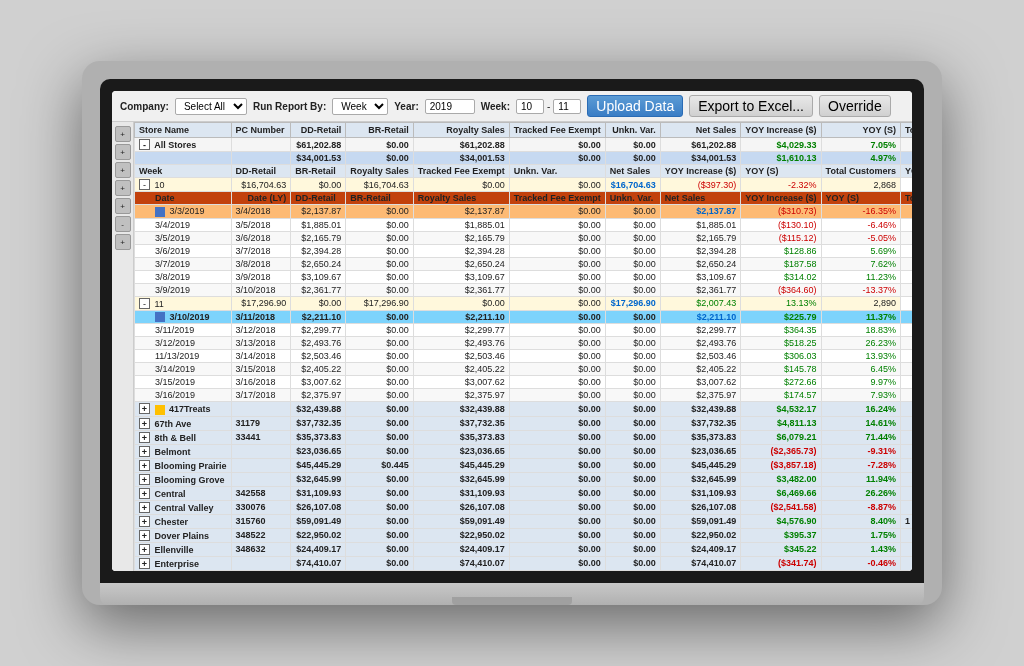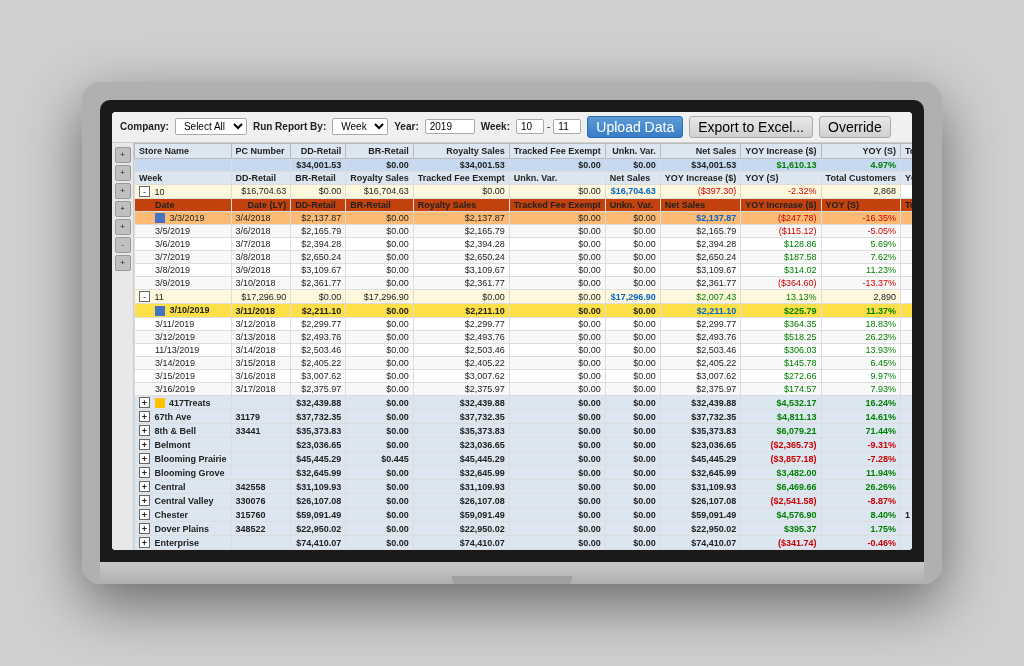--- a/index.html
+++ b/index.html
@@ -260,20 +260,36 @@
                   <th class="col-num">Tracked Fee Exempt</th>
                   <th class="col-num">Unkn. Var.</th>
                   <th class="col-num">Net Sales</th>
                   <th class="col-num">YOY Increase ($)</th>
                   <th class="col-pct">YOY (S)</th>
                   <th class="col-num">Total Custom...</th>
                 </tr>
               </thead>
               <tbody>
 
+                <tr class="row-header">
+                  <td>
+                    <span class="expand-btn">-</span>
+                    <span>All Stores</span>
+                  </td>
+                  <td></td>
+                  <td class="cell-right">$61,202.88</td>
+                  <td class="cell-right">$0.00</td>
+                  <td class="cell-right">$61,202.88</td>
+                  <td class="cell-right">$0.00</td>
+                  <td class="cell-right">$0.00</td>
+                  <td class="cell-right">$61,202.88</td>
+                  <td class="cell-right positive">$4,029.33</td>
+                  <td class="cell-right positive">7.05%</td>
+                  <td></td>
+                </tr>
 
                 <tr class="summary-row">
                   <td></td>
                   <td></td>
                   <td class="cell-right">$34,001.53</td>
                   <td class="cell-right">$0.00</td>
                   <td class="cell-right">$34,001.53</td>
                   <td class="cell-right">$0.00</td>
                   <td class="cell-right">$0.00</td>
                   <td class="cell-right">$34,001.53</td>
@@ -331,22 +347,35 @@
                     <span style="display:inline-block;width:10px;height:10px;background:#4472c4;margin-right:2px;vertical-align:middle;"></span>
                     3/3/2019
                   </td>
                   <td>3/4/2018</td>
                   <td class="cell-right">$2,137.87</td>
                   <td class="cell-right">$0.00</td>
                   <td class="cell-right">$2,137.87</td>
                   <td class="cell-right">$0.00</td>
                   <td class="cell-right">$0.00</td>
                   <td class="cell-right blue-text bold">$2,137.87</td>
-                  <td class="cell-right negative">($247.78)</td>
+                  <td class="cell-right negative">($310.73)</td>
                   <td class="cell-right negative">-16.35%</td>
+                  <td></td>
+                </tr>
+                <tr class="row-detail">
+                  <td style="padding-left:20px;">3/4/2019</td>
+                  <td>3/5/2018</td>
+                  <td class="cell-right">$1,885.01</td>
+                  <td class="cell-right">$0.00</td>
+                  <td class="cell-right">$1,885.01</td>
+                  <td class="cell-right">$0.00</td>
+                  <td class="cell-right">$0.00</td>
+                  <td class="cell-right">$1,885.01</td>
+                  <td class="cell-right negative">($130.10)</td>
+                  <td class="cell-right negative">-6.46%</td>
                   <td></td>
                 </tr>
                 <tr class="row-detail row-striped">
                   <td style="padding-left:20px;">3/5/2019</td>
                   <td>3/6/2018</td>
                   <td class="cell-right">$2,165.79</td>
                   <td class="cell-right">$0.00</td>
                   <td class="cell-right">$2,165.79</td>
                   <td class="cell-right">$0.00</td>
                   <td class="cell-right">$0.00</td>
@@ -417,21 +446,21 @@
                   <td class="cell-right">$0.00</td>
                   <td class="cell-right">$17,296.90</td>
                   <td class="cell-right">$0.00</td>
                   <td class="cell-right">$0.00</td>
                   <td class="cell-right blue-text bold">$17,296.90</td>
                   <td class="cell-right positive">$2,007.43</td>
                   <td class="cell-right positive">13.13%</td>
                   <td class="cell-right">2,890</td>
                 </tr>
 
-                <tr style="background:#fde047;font-weight:bold;">
+                <tr style="background:#7dd3fc;font-weight:bold;">
                   <td style="padding-left:20px;">
                     <span style="display:inline-block;width:10px;height:10px;background:#4472c4;margin-right:2px;vertical-align:middle;"></span>
                     3/10/2019
                   </td>
                   <td>3/11/2018</td>
                   <td class="cell-right">$2,211.10</td>
                   <td class="cell-right">$0.00</td>
                   <td class="cell-right">$2,211.10</td>
                   <td class="cell-right">$0.00</td>
                   <td class="cell-right">$0.00</td>
@@ -685,20 +714,36 @@
                   <td class="cell-right">$0.00</td>
                   <td class="cell-right">$22,950.02</td>
                   <td class="cell-right">$0.00</td>
                   <td class="cell-right">$0.00</td>
                   <td class="cell-right">$22,950.02</td>
                   <td class="cell-right positive">$395.37</td>
                   <td class="cell-right positive">1.75%</td>
                   <td></td>
                 </tr>
 
+                <tr class="store-section-header">
+                  <td>
+                    <span class="expand-btn">+</span>
+                    <span>Ellenville</span>
+                  </td>
+                  <td>348632</td>
+                  <td class="cell-right">$24,409.17</td>
+                  <td class="cell-right">$0.00</td>
+                  <td class="cell-right">$24,409.17</td>
+                  <td class="cell-right">$0.00</td>
+                  <td class="cell-right">$0.00</td>
+                  <td class="cell-right">$24,409.17</td>
+                  <td class="cell-right positive">$345.22</td>
+                  <td class="cell-right positive">1.43%</td>
+                  <td></td>
+                </tr>
 
                 <tr class="store-section-header">
                   <td>
                     <span class="expand-btn">+</span>
                     <span>Enterprise</span>
                   </td>
                   <td></td>
                   <td class="cell-right">$74,410.07</td>
                   <td class="cell-right">$0.00</td>
                   <td class="cell-right">$74,410.07</td>

